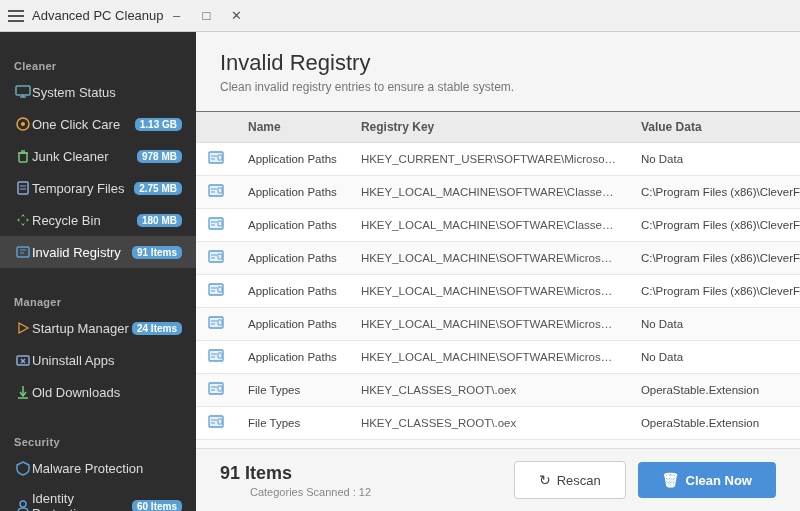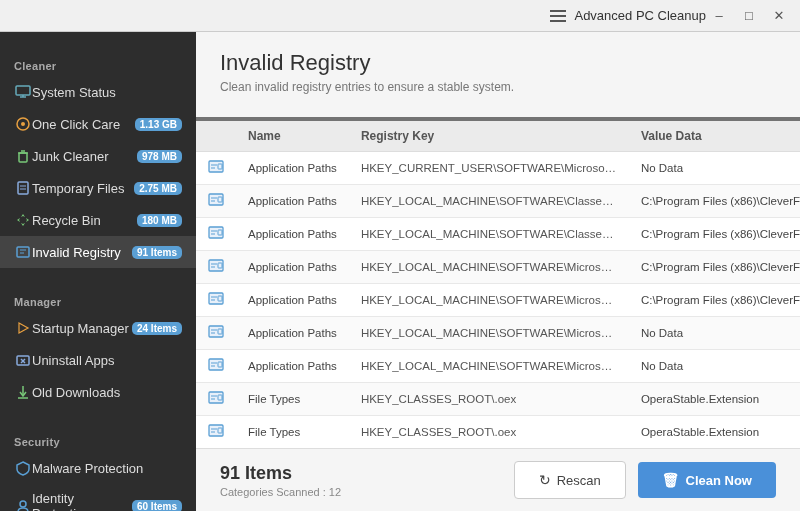--- a/index.html
+++ b/index.html
@@ -13,21 +13,21 @@
       display: flex;
       flex-direction: column;
     }
 
     
     .title-bar {
       background: #f0f0f0;
       height: 32px;
       display: flex;
       align-items: center;
-      justify-content: flex-end;
+      justify-content: flex-start;
       padding: 0 8px;
       border-bottom: 1px solid #ccc;
       flex-shrink: 0;
     }
     .title-bar-left {
       display: flex;
       align-items: center;
       gap: 8px;
     }
     .hamburger-icon {
@@ -142,22 +142,22 @@
     }
     .content-subtitle {
       font-size: 12px;
       color: #777;
     }
 
     
     .table-container {
       flex: 1;
       overflow-y: auto;
-      margin: 13px 0 0 0;
-      border-top: 4px solid #737373;
+      margin: 7px 0 0 0;
+      border-top: 1px solid #737373;
     }
     .table-container::-webkit-scrollbar { width: 8px; }
     .table-container::-webkit-scrollbar-track { background: #f0f0f0; }
     .table-container::-webkit-scrollbar-thumb { background: #ccc; border-radius: 4px; }
 
     table {
       width: 100%;
       border-collapse: collapse;
       font-size: 12px;
     }
@@ -199,20 +199,21 @@
     }
     .footer-info .items-count {
       font-size: 18px;
       font-weight: 600;
       color: #333;
     }
     .footer-info .categories {
       font-size: 11px;
       color: #888;
       margin-top: 2px;
+      margin-left: 30px;
     }
     .footer-actions {
       display: flex;
       gap: 12px;
       align-items: center;
     }
     .btn-rescan {
       padding: 10px 24px;
       background: white;
       border: 1px solid #ccc;

